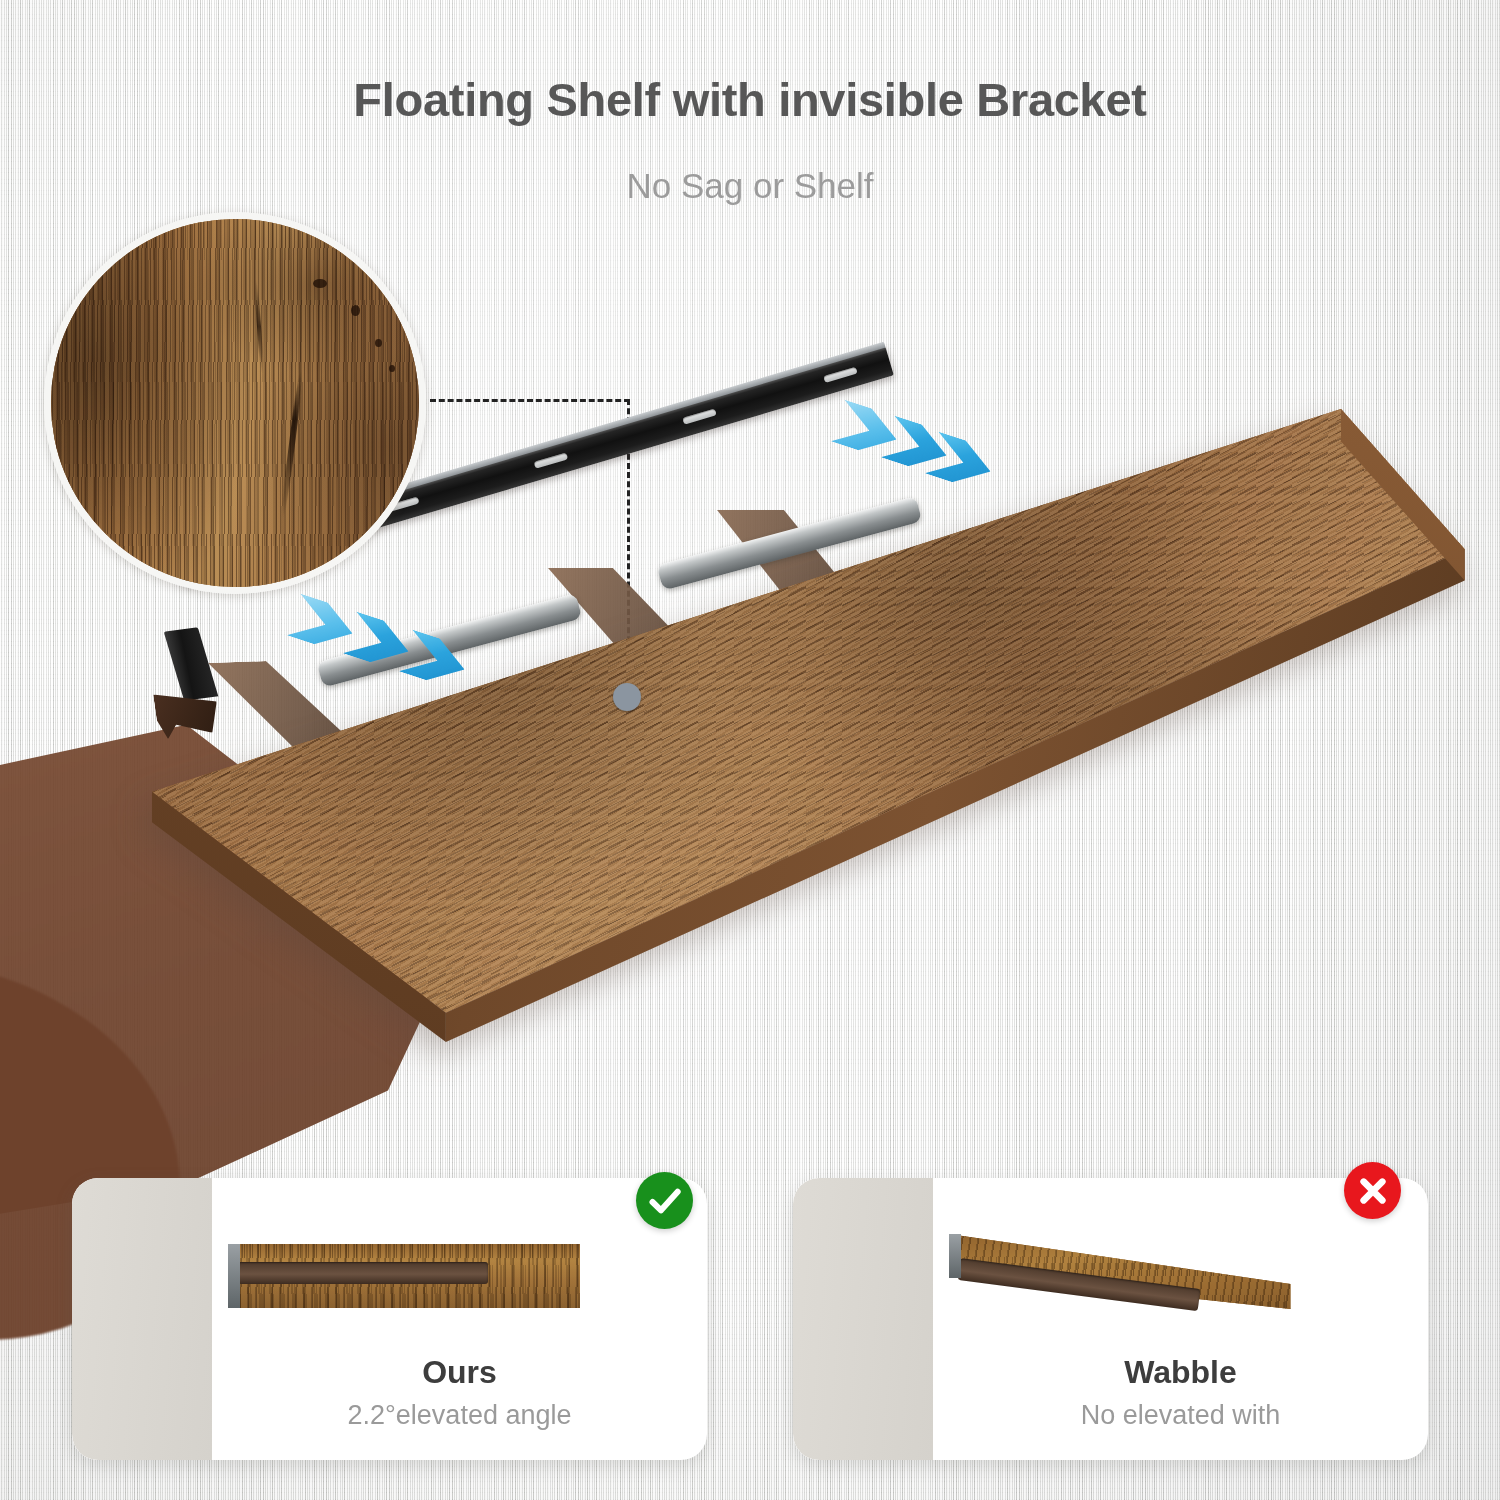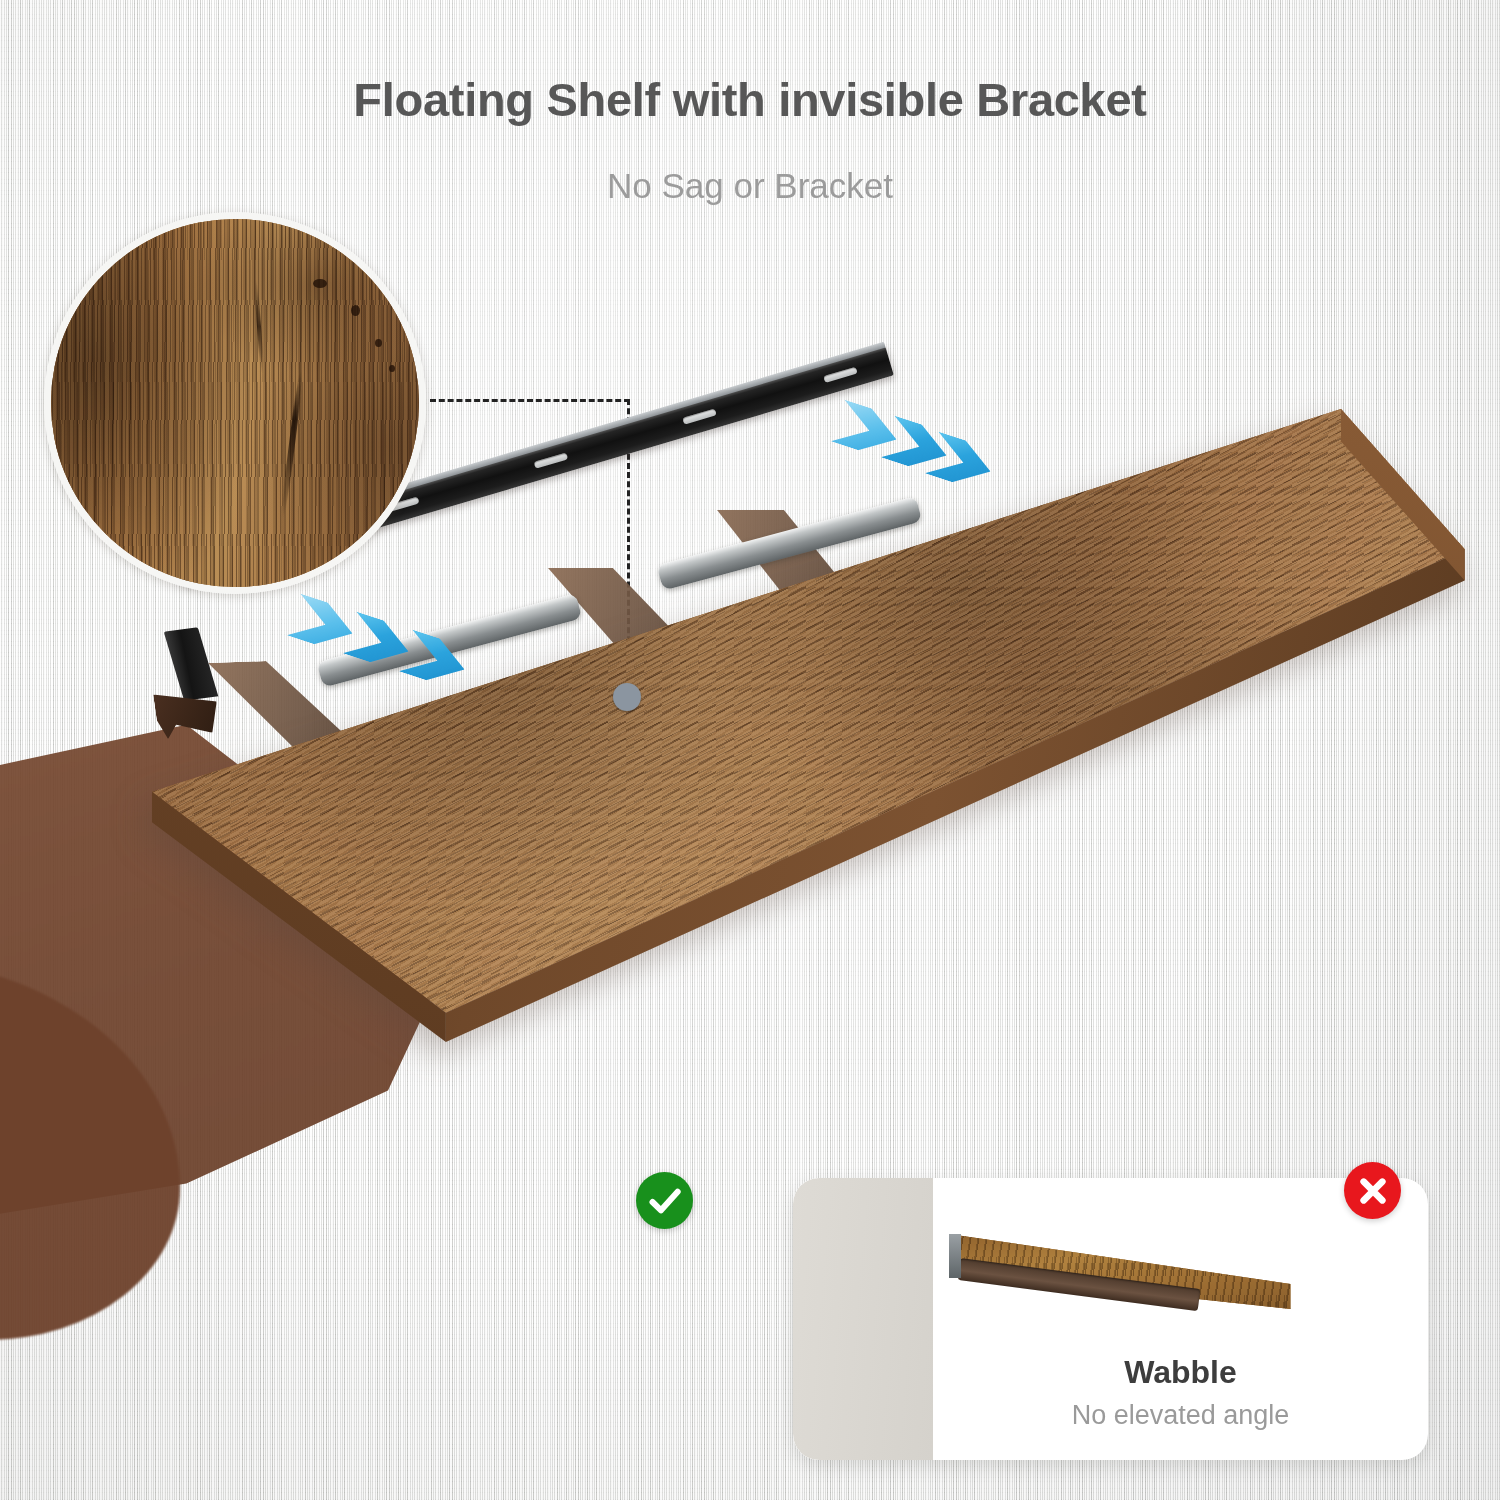--- a/index.html
+++ b/index.html
@@ -418,21 +418,21 @@
 </style>
 </head>
 <body>
 
 <div id="canvas">
 
   <div class="wall-texture"></div>
   <div class="wall-vignette"></div>
 
   <div class="title">Floating Shelf with invisible Bracket</div>
-  <div class="subtitle">No Sag or Bracket</div>
+  <div class="subtitle">No Sag or Shelf</div>
 
   <div class="shelf-shadow"></div>
   <div class="shelf-shadow2"></div>
 
   <div class="leader-h"></div>
   <div class="leader-v"></div>
 
   <div class="bracket-wrap">
     <div class="brace b1"></div>
     <div class="brace b2"></div>
@@ -476,32 +476,44 @@
     <div class="knot"></div>
     <div class="knot2"></div>
     <span class="speck" style="left:300px; top:86px;  width:9px;  height:11px;"></span>
     <span class="speck" style="left:324px; top:120px; width:7px;  height:8px;"></span>
     <span class="speck" style="left:338px; top:146px; width:6px;  height:7px;"></span>
     <span class="speck" style="left:262px; top:60px;  width:14px; height:9px;"></span>
   </div>
 
   <div class="cards">
 
+    <div class="card ours">
+      <div class="wallstrip"></div>
+      <div class="stage">
+        <div class="mini-shelf-flat">
+          <div class="board"></div>
+          <div class="slot"></div>
+          <div class="cap"></div>
+        </div>
+      </div>
+      <div class="label">Ours</div>
+      <div class="sublabel">2.2°elevated angle</div>
+    </div>
 
     <div class="card others">
       <div class="wallstrip"></div>
       <div class="stage">
         <div class="mini-shelf-sag">
           <div class="board"></div>
           <div class="slot"></div>
           <div class="cap"></div>
         </div>
       </div>
       <div class="label">Wabble</div>
-      <div class="sublabel">No elevated angle</div>
+      <div class="sublabel">No elevated with</div>
     </div>
   </div>
 
   <div class="badge check">
     <svg viewBox="0 0 24 24" aria-hidden="true">
       <path d="M4.5 12.6 L9.6 17.6 L19.6 6.4" fill="none" stroke="#ffffff" stroke-width="3.6" stroke-linecap="round" stroke-linejoin="round"></path>
     </svg>
   </div>
   <div class="badge cross">
     <svg viewBox="0 0 24 24" aria-hidden="true">

